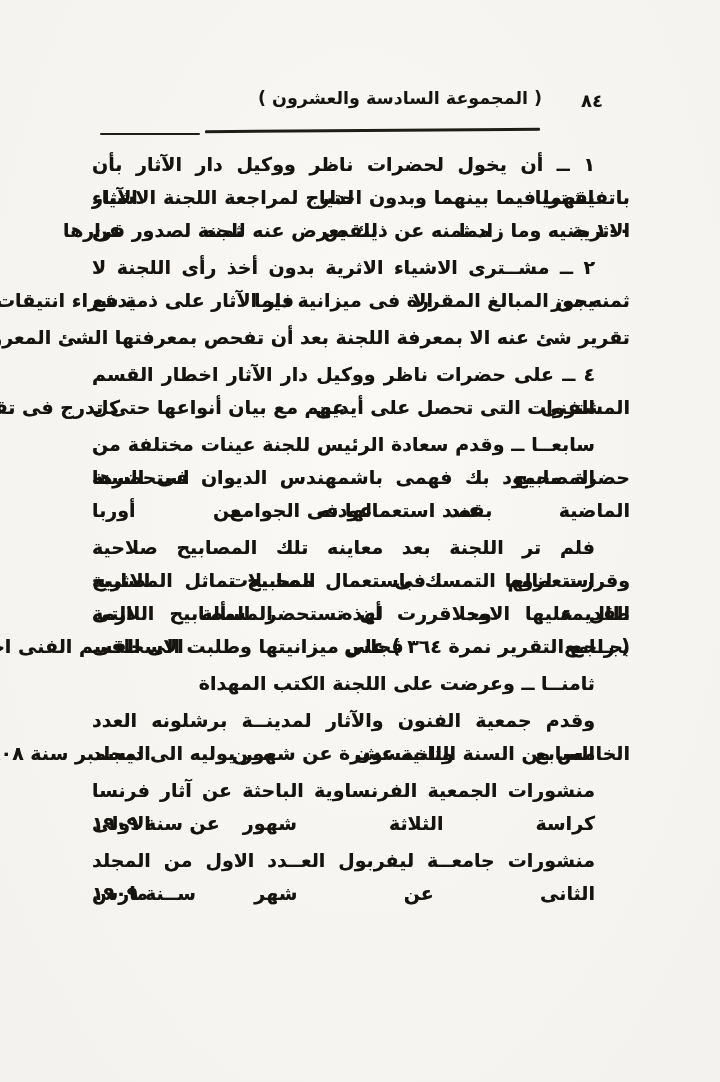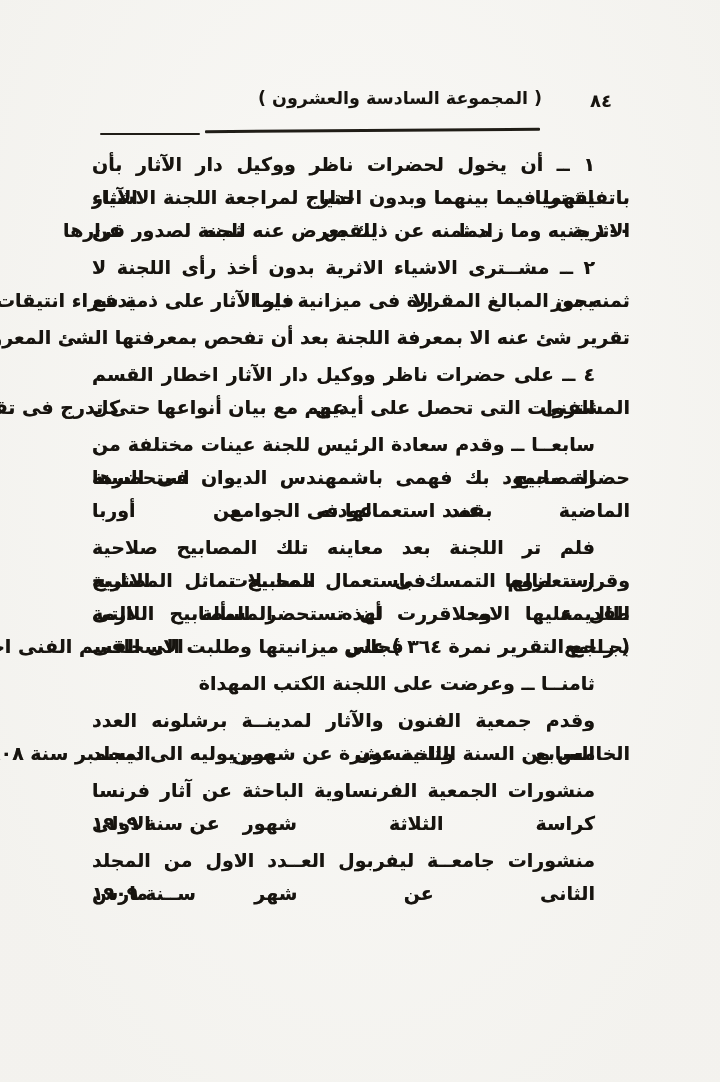--- a/index.html
+++ b/index.html
@@ -32,21 +32,21 @@
     font-size: 17.5px;
     font-weight: bold;
     white-space: nowrap;
     letter-spacing: 0.5px;
   }
   .hdr-pagenum {
     position: absolute;
     top: 90px;
     left: 572px;
     width: 40px;
-    text-align: right;
+    text-align: center;
     font-size: 18px;
     font-weight: bold;
   }
   .rule {
     position: absolute;
     background: #201d17;
     border-radius: 1px;
   }
   .rule-left  { top: 133px; left: 100px; width: 100px; height: 2px; }
   .rule-right { top: 129px; left: 205px; width: 335px; height: 3px; transform: rotate(-0.4deg); }

